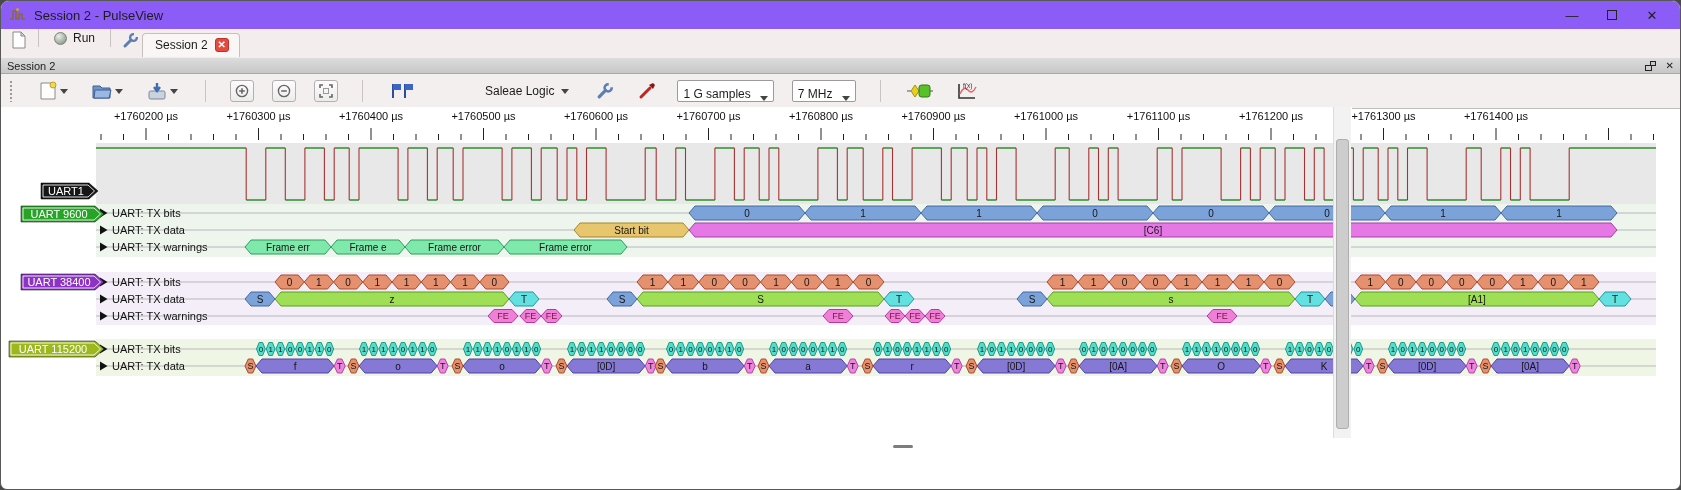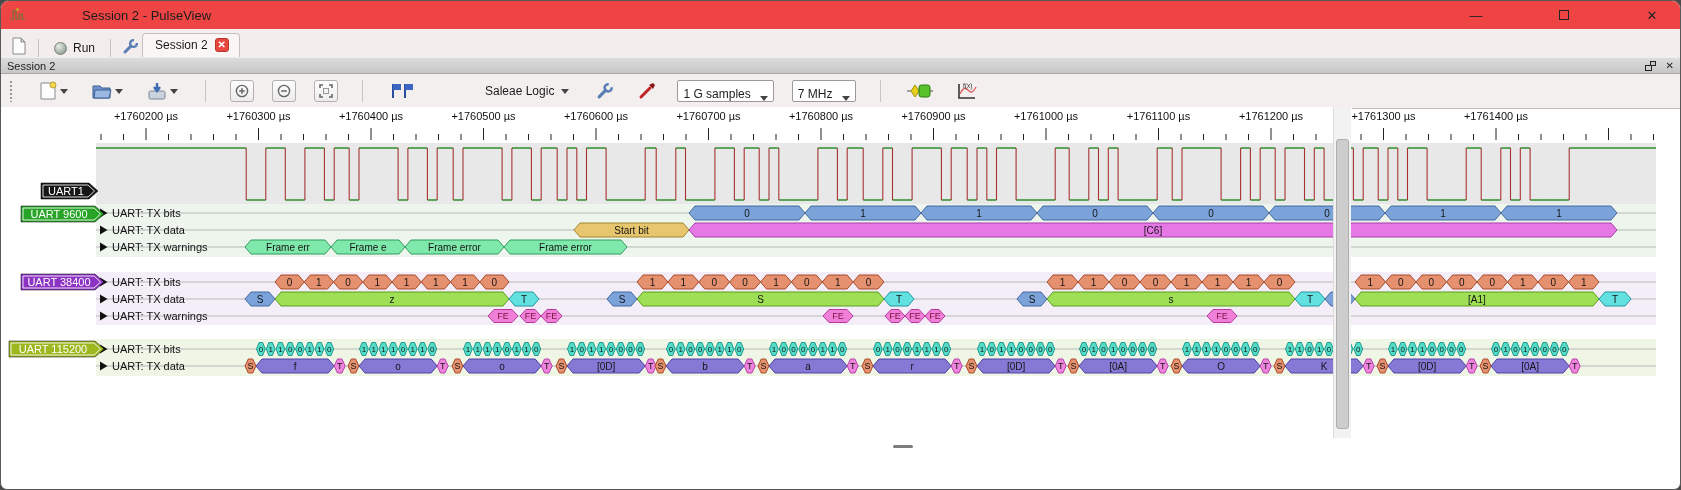--- a/index.html
+++ b/index.html
@@ -1,25 +1,25 @@
 <!DOCTYPE html>
 <html><head>
 <meta charset="utf-8">
 <style>
   html,body{margin:0;padding:0;width:1681px;height:490px;background:#4a4a4a;font-family:"Liberation Sans",sans-serif;}
   *{box-sizing:border-box;}
   .window{position:absolute;inset:0;background:#ffffff;border:1px solid #585858;border-radius:9px 9px 7px 7px;overflow:hidden;}
   
-  .titlebar{height:28px;background:#ef4444;display:flex;align-items:center;padding:0 8px;gap:48px;}
+  .titlebar{height:28px;background:#8b5cf6;display:flex;align-items:center;padding:0 8px;}
   .titlebar .title{font-size:13px;color:#1c1c1c;margin-left:8px;}
   .wc{width:40px;height:26px;display:flex;align-items:center;justify-content:center;color:#222;font-size:13px;}
   .wc .box{width:10px;height:10px;border:1.4px solid #222;display:inline-block;}
   .spacer{flex:1;}
   
-  .tabbar{height:28px;background:#f3eeed;display:flex;align-items:flex-end;padding:0 6px;}
+  .tabbar{height:28px;background:#f3eeed;display:flex;align-items:flex-start;padding:0 6px;}
   .tbsep{width:1px;height:18px;background:#c9c2c1;margin:0 7px;}
   .icon-btn{width:24px;height:22px;display:flex;align-items:center;justify-content:center;border-radius:3px;}
   .run-btn{display:flex;align-items:center;gap:6px;padding:2px 8px;border-radius:3px;}
   .run-circle{width:13px;height:13px;border-radius:50%;background:radial-gradient(circle at 35% 30%,#e9efe9,#9aa89a 70%,#6d7a6d);border:1px solid #7b837b;}
   .run-label{font-size:12px;color:#1c1c1c;}
   .tab{display:flex;align-items:center;gap:7px;padding:3px 10px 4px 12px;background:#faf6f5;border:1px solid #c6bfbe;border-bottom:none;border-radius:4px 4px 0 0;height:24px;margin-top:4px;}
   .tab-label{font-size:12px;color:#1b1b1b;}
   .tab-close{width:14px;height:14px;background:#e8483e;border:1px solid #b8352c;border-radius:3px;color:#fff;font-size:10px;line-height:12px;text-align:center;font-weight:bold;}
   
   .dockbar{height:17px;background:linear-gradient(#dcdcdc,#c7c7c7);border-top:1px solid #eee;border-bottom:1px solid #a8a8a8;display:flex;align-items:center;padding:0 6px;}

